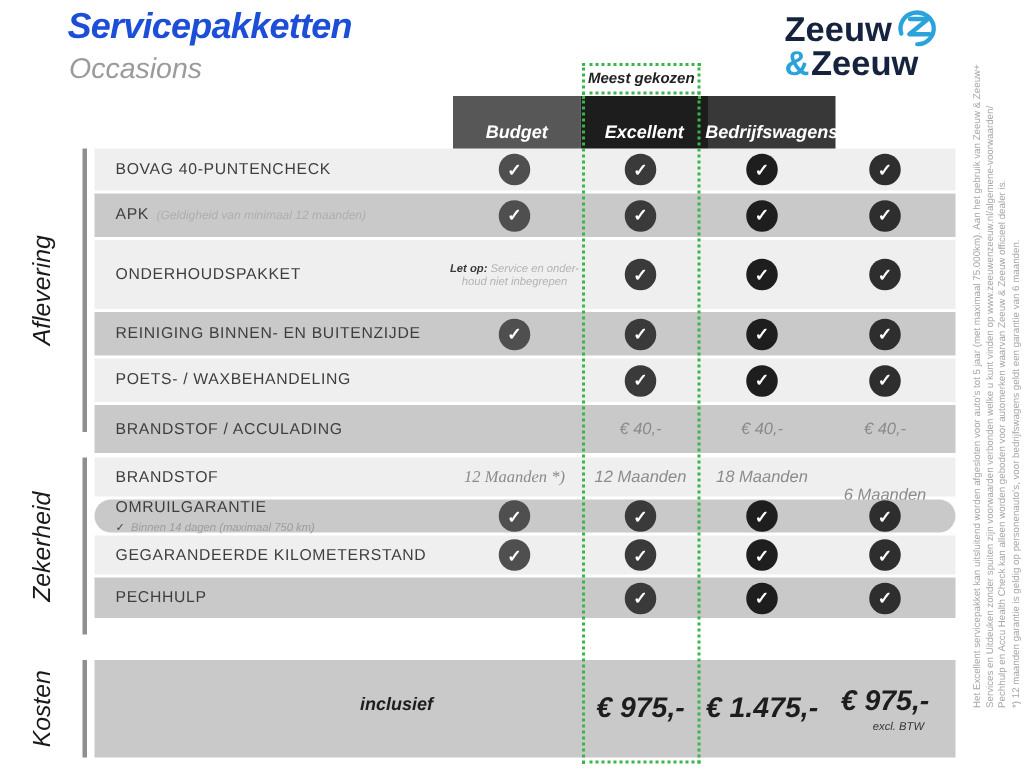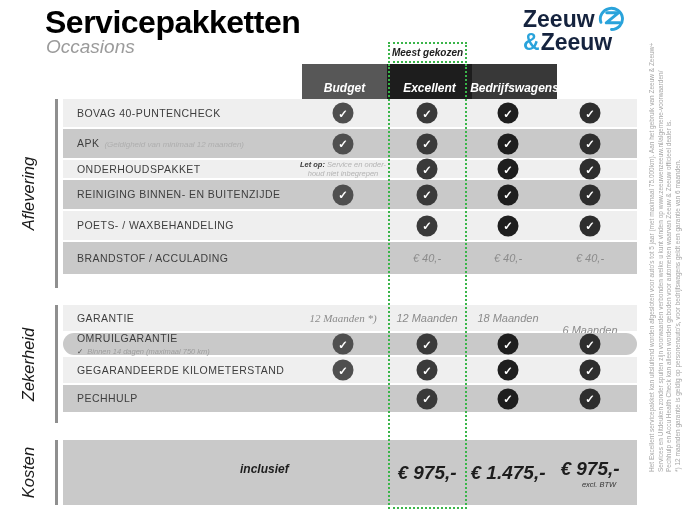--- a/index.html
+++ b/index.html
@@ -2,21 +2,21 @@
 <html style="--accent: #3ab54a; --brand-navy: #15233e; --brand-blue: #2aa3db;"><head>
 <meta charset="utf-8">
 <style>
   html,body{margin:0;padding:0}
   body{
     width:685px;height:514px;position:relative;background:#fff;
     font-family:"Liberation Sans",sans-serif;overflow:hidden;
     -webkit-font-smoothing:antialiased;
   }
   
-  .page-title{position:absolute;left:45px;top:4px;font-size:32px;font-weight:bold;color:#000000;letter-spacing:-.5px}
+  .page-title{position:absolute;left:45px;top:4px;font-size:24px;font-weight:bold;font-style:italic;color:#1d4ed8;letter-spacing:-.5px}
   .page-subtitle{position:absolute;left:46px;top:36px;font-size:19px;font-style:italic;color:#9b9b9b}
   .logo{position:absolute;left:523px;top:6px;font-weight:bold;font-size:23px;line-height:22px;color:var(--brand-navy)}
   .logo .lrow{display:flex;align-items:center}
   .logo .amp{color:var(--brand-blue);margin-right:1px}
   .logo svg{margin-left:2px;margin-top:-2px}
 
   
   .chips{position:absolute;left:302px;top:64px;height:32px;display:flex}
   .chip{height:48px;display:flex;align-items:center;justify-content:center;color:#fff;
         font-size:12px;font-weight:bold;font-style:italic}
@@ -107,21 +107,21 @@
     </div>
     <div class="row dark" style="height: 29px;">
       <div class="labwrap">
         <div class="row-label">APK<span class="row-note">(Geldigheid van minimaal 12 maanden)</span></div>
       </div>
       <span class="cell check" style="background: rgb(79, 79, 79); left: 280px;">✓</span>
       <span class="cell check" style="background: rgb(58, 58, 58); left: 364px;">✓</span>
       <span class="cell check" style="background: rgb(30, 30, 30); left: 445px;">✓</span>
       <span class="cell check" style="background: rgb(46, 46, 46); left: 527px;">✓</span>
     </div>
-    <div class="row light" style="height: 18px;">
+    <div class="row light" style="height: 46px;">
       <div class="labwrap">
         <div class="row-label">ONDERHOUDSPAKKET</div>
       </div>
       <div class="cell cellNote" style="left: 280px;"><b>Let op: </b>Service en onder-<br>houd niet inbegrepen</div>
       <span class="cell check" style="background: rgb(58, 58, 58); left: 364px;">✓</span>
       <span class="cell check" style="background: rgb(30, 30, 30); left: 445px;">✓</span>
       <span class="cell check" style="background: rgb(46, 46, 46); left: 527px;">✓</span>
     </div>
     <div class="row dark" style="height: 29px;">
       <div class="labwrap">
@@ -145,21 +145,21 @@
         <div class="row-label">BRANDSTOF / ACCULADING</div>
       </div>
       <span class="cell cellText" style="left: 364px;">€ 40,-</span>
       <span class="cell cellText" style="left: 445px;">€ 40,-</span>
       <span class="cell cellText" style="left: 527px;">€ 40,-</span>
     </div>
   </div>
 <div class="section" id="sec1">
     <div class="row light" style="height: 26px;">
       <div class="labwrap">
-        <div class="row-label">GARANTIE</div>
+        <div class="row-label">BRANDSTOF</div>
       </div>
       <span class="cell cellText" style="left: 280px; font-family: Liberation Serif, serif;">12 Maanden *)</span>
       <span class="cell cellText" style="left: 364px;">12 Maanden</span>
       <span class="cell cellText" style="left: 445px;">18 Maanden</span>
       <span class="cell cellText" style="left: 527px; margin-top: 12px;">6 Maanden</span>
     </div>
     <div class="row dark" style="height: 22px; border-radius: 12px;">
       <div class="labwrap">
         <div class="row-label">OMRUILGARANTIE</div>
         <div class="subnote"><span class="tick">✓</span>Binnen 14 dagen (maximaal 750 km)</div>

